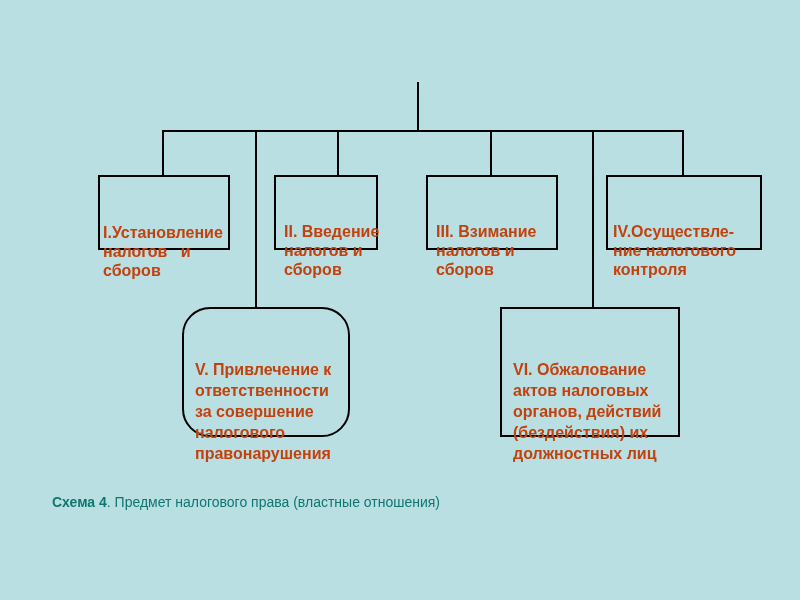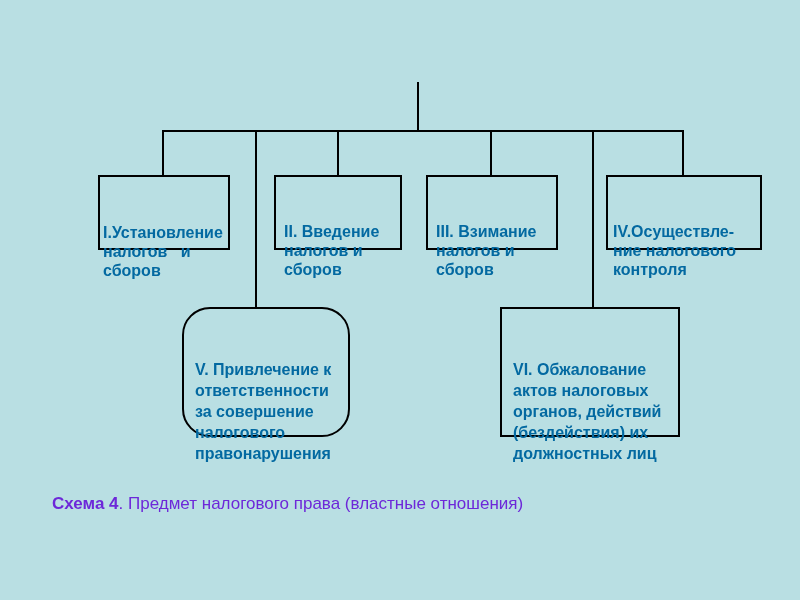--- a/index.html
+++ b/index.html
@@ -41,35 +41,35 @@
     color: #1a1a1a;
   }
   .node {
     position: absolute;
     border: 2px solid #000;
     box-sizing: border-box;
     font-size: 16px;
     font-weight: bold;
     white-space: pre;
     line-height: 19px;
-    color: #0369a1;
+    color: #c2410c;
   }
   .node span { display: block; }
   .box-1 { left:  98px; top: 175px; width: 132px; height: 75px; padding: 8px 2px 0 3px; }
-  .box-2 { left: 274px; top: 175px; width: 128px; height: 75px; padding: 7px 2px 0 8px; }
+  .box-2 { left: 274px; top: 175px; width: 104px; height: 75px; padding: 7px 2px 0 8px; }
   .box-3 { left: 426px; top: 175px; width: 132px; height: 75px; padding: 7px 18px 0 8px; }
   .box-4 { left: 606px; top: 175px; width: 156px; height: 75px; padding: 7px 11px 0 5px; }
   .box-5 { left: 182px; top: 307px; width: 168px; height: 130px; padding: 8px 2px 0 11px; line-height: 21px; border-radius: 28px; }
   .box-6 { left: 500px; top: 307px; width: 180px; height: 130px; padding: 8px 14px 0 11px; line-height: 21px; }
 
   .caption {
     position: absolute;
     left: 52px; top: 494px;
-    font-size: 17px;
-    color: #6d28d9;
+    font-size: 14px;
+    color: #0f766e;
   }
   .caption .bold { font-weight: bold; }
 </style>
 </head>
 <body>
 
 <div class="slide">
 
 
   <div class="line v-title"></div>

